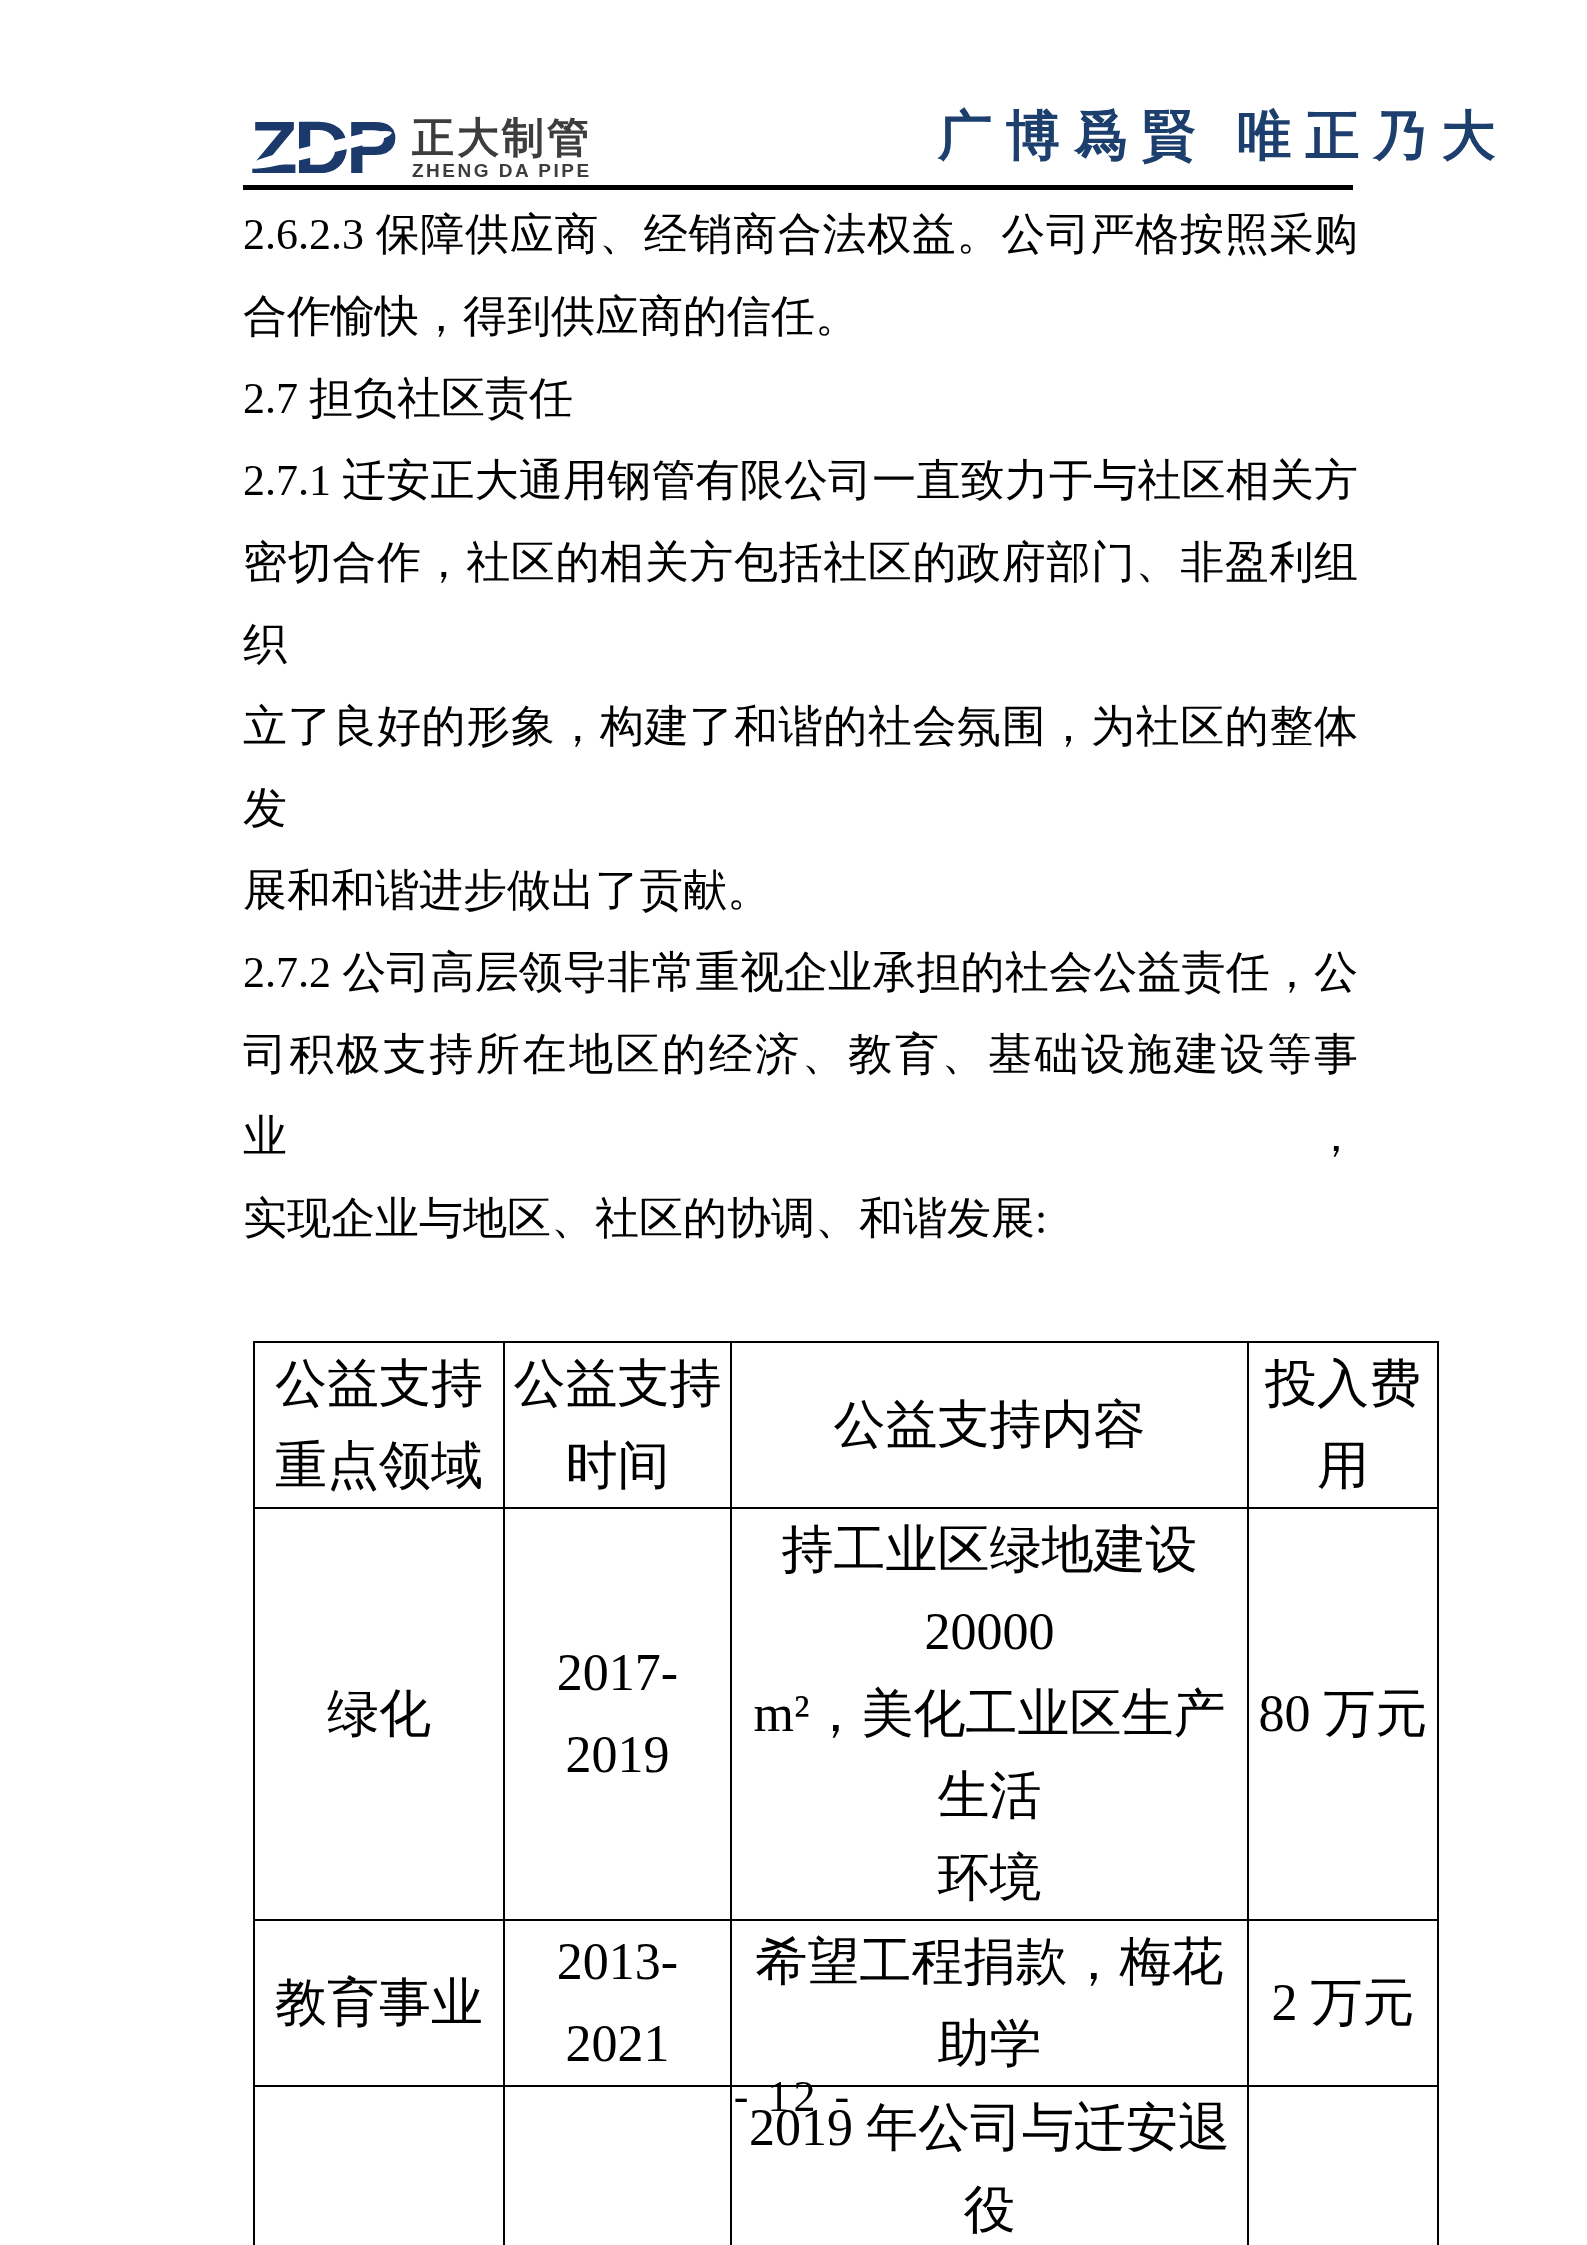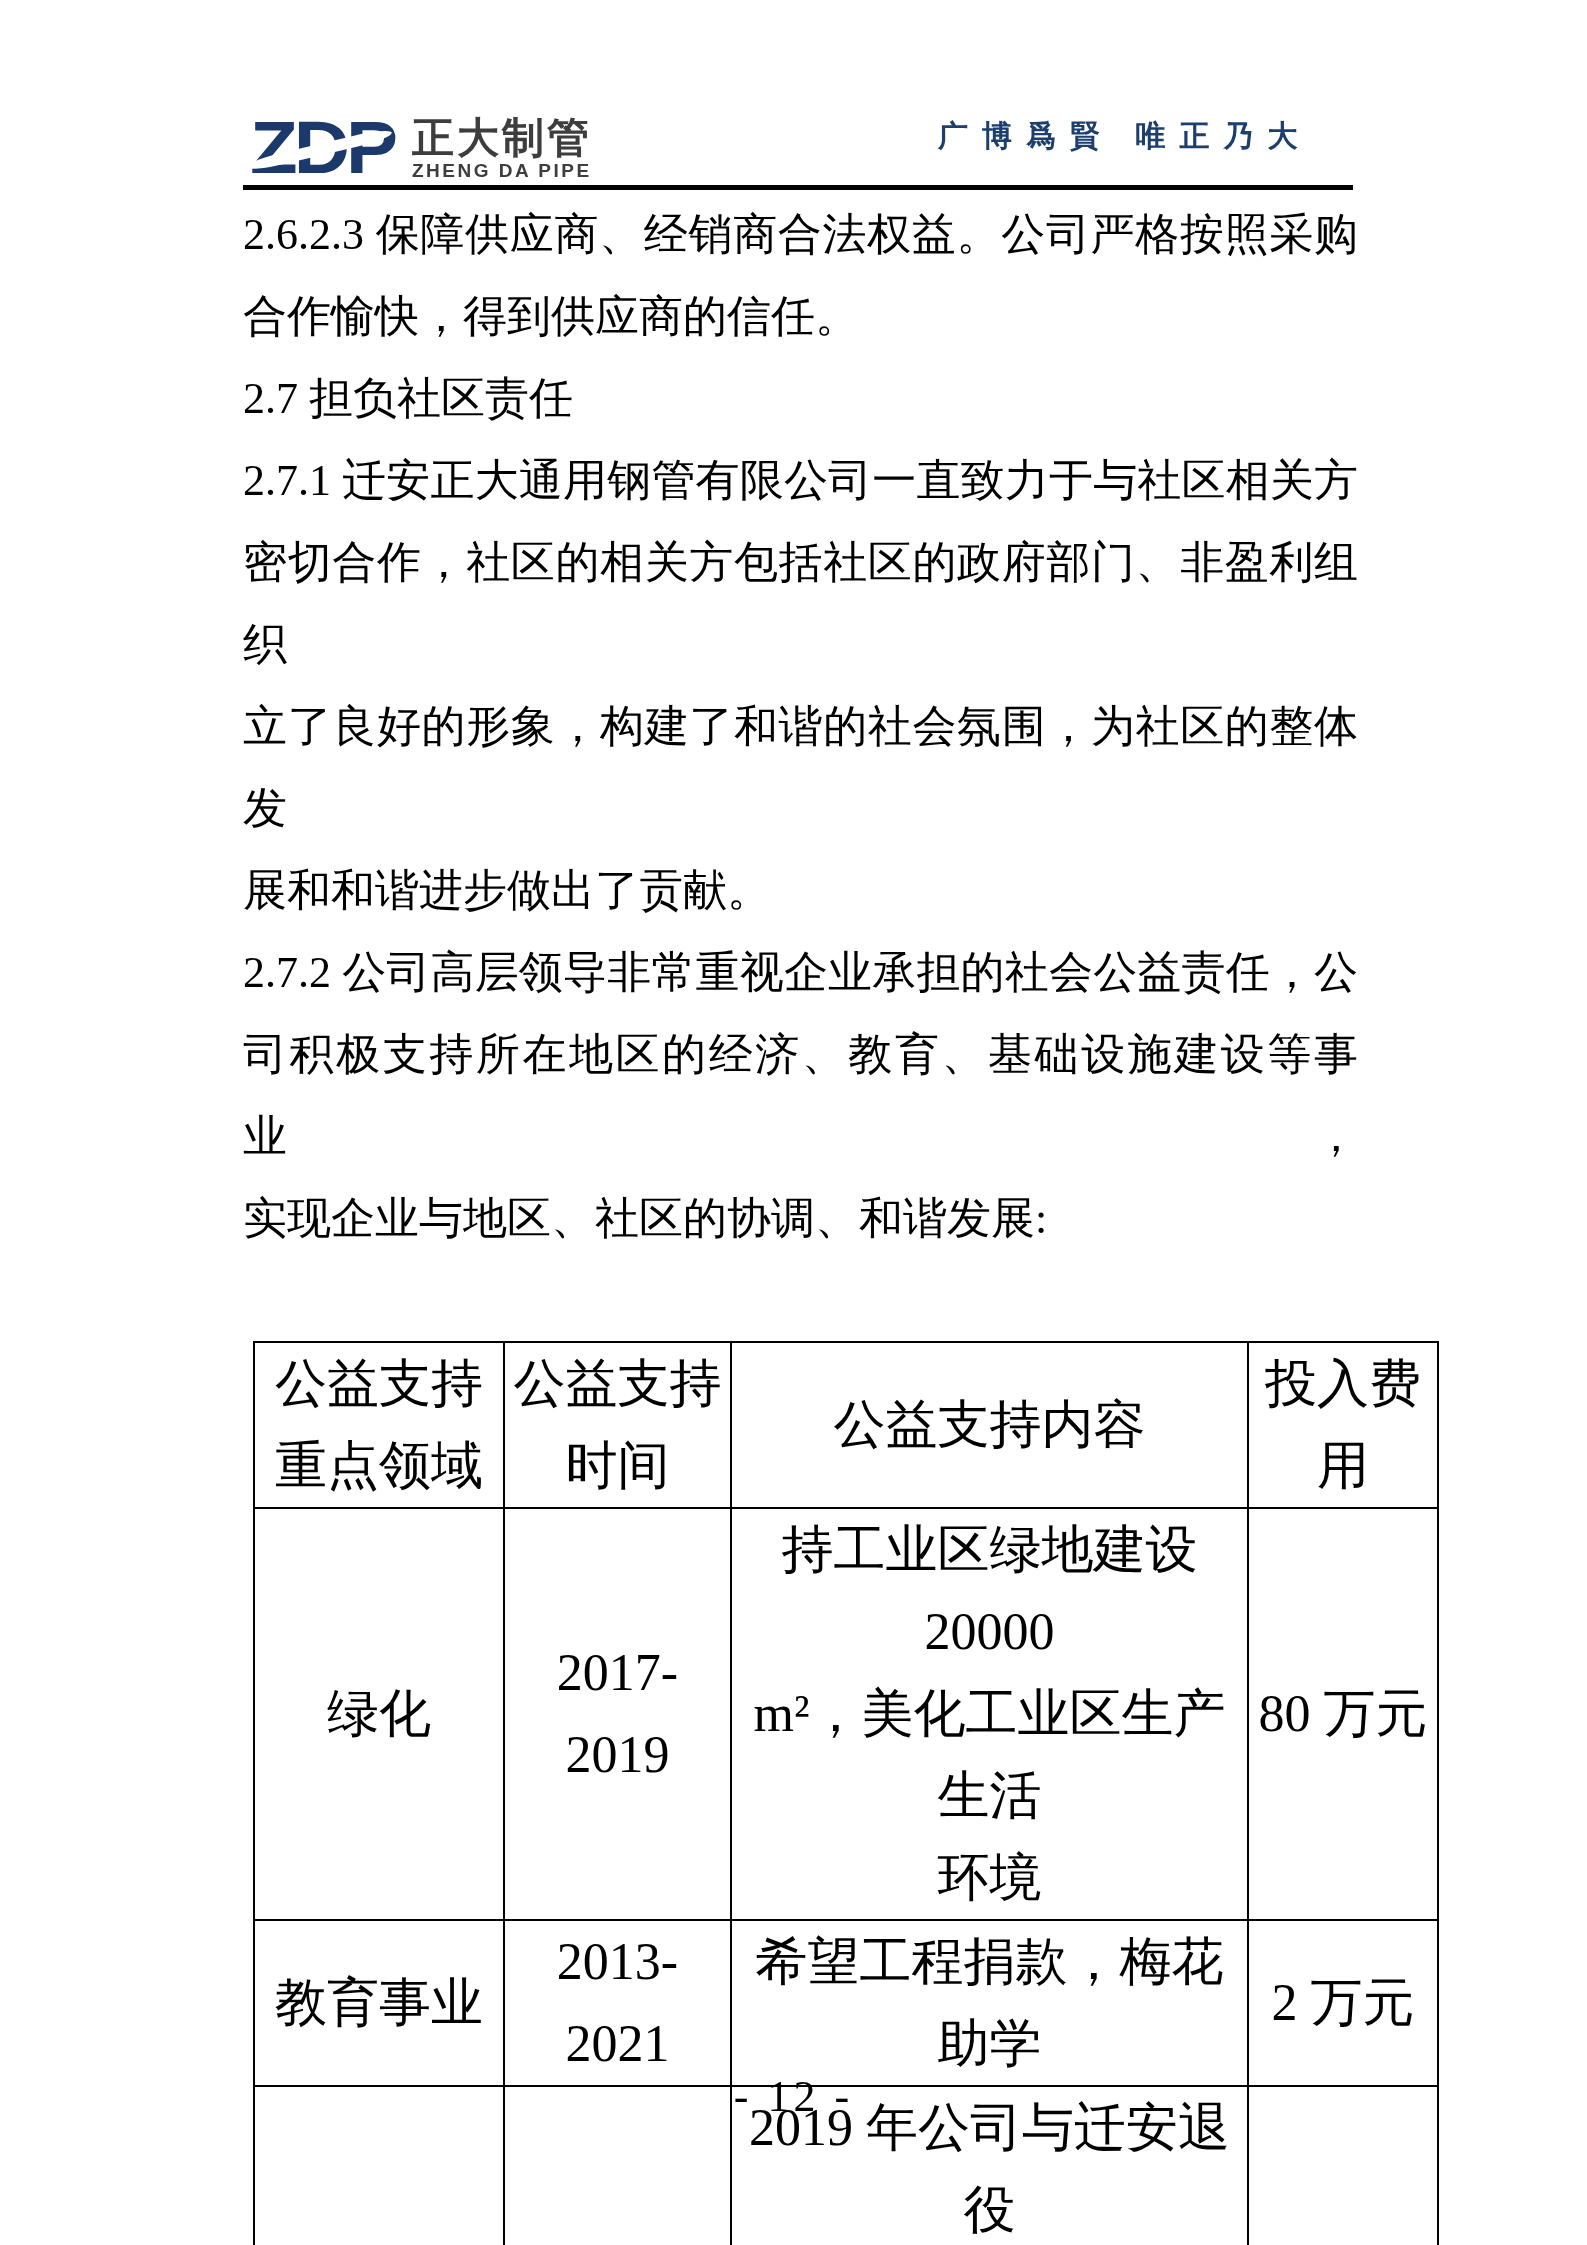--- a/index.html
+++ b/index.html
@@ -59,21 +59,21 @@
     font-size: 19px;
     line-height: 22px;
     letter-spacing: 2.5px;
     color: #3d3d3d;
   }
   .motto {
     position: absolute;
     top: 112px;
     left: 938px;
     width: 420px;
-    font-size: 30px;
+    font-size: 54px;
     line-height: 48px;
     font-weight: 700;
     letter-spacing: 14px;
     color: #1d3f6e;
     white-space: nowrap;
   }
   .header-rule {
     position: absolute;
     left: 243px;
     top: 185px;

